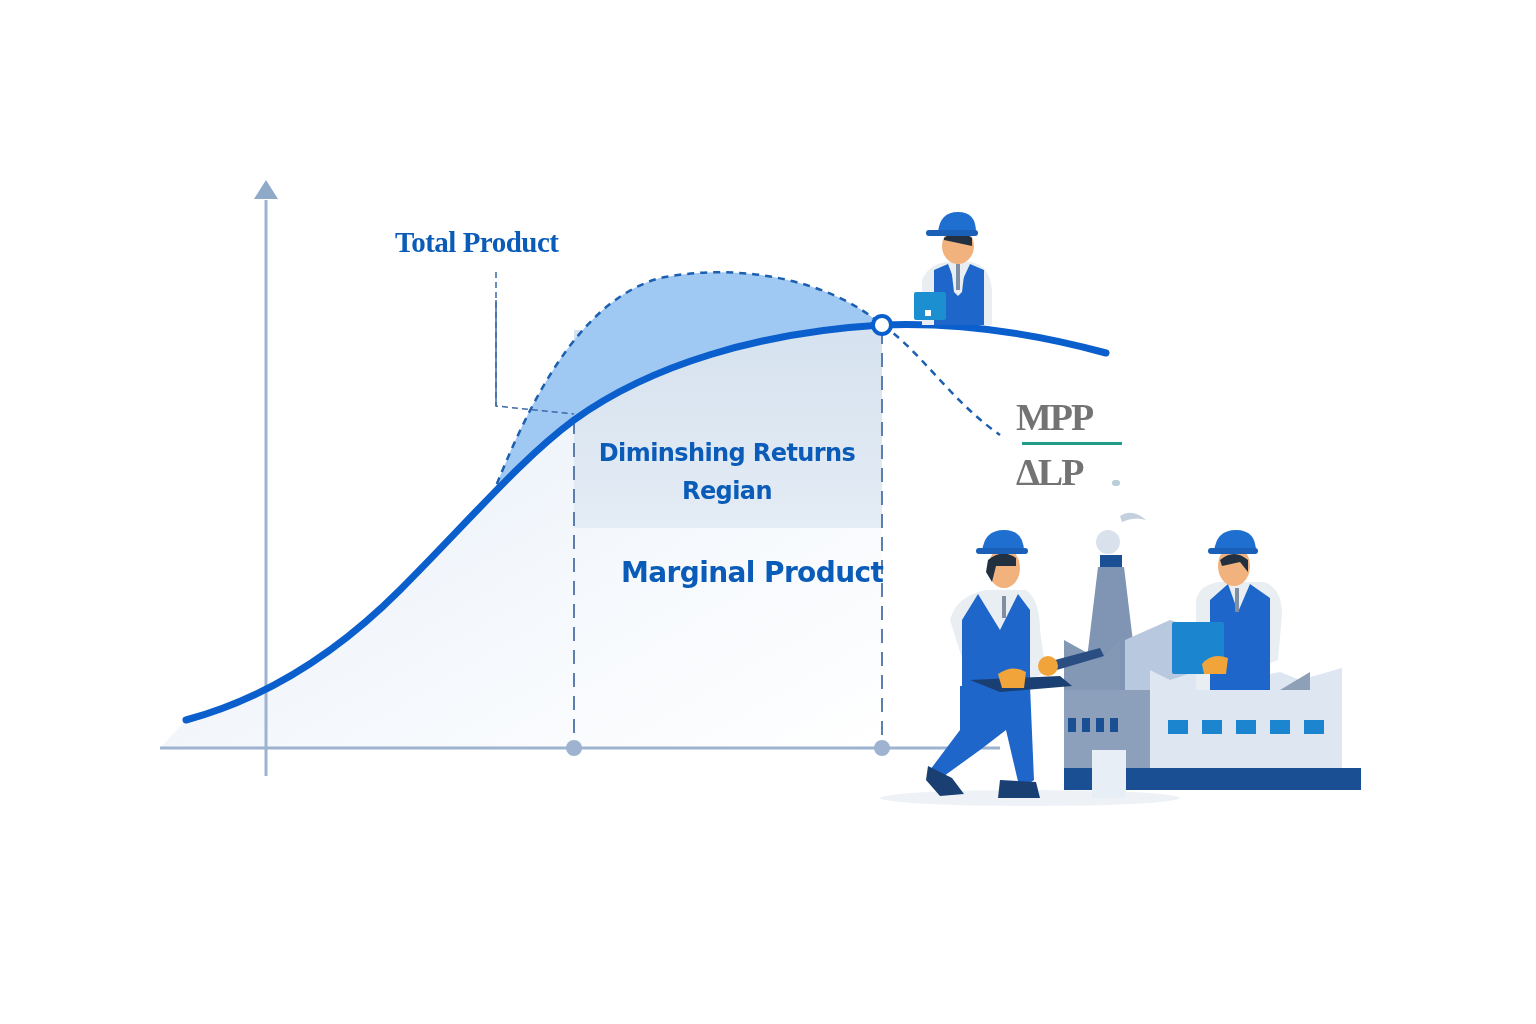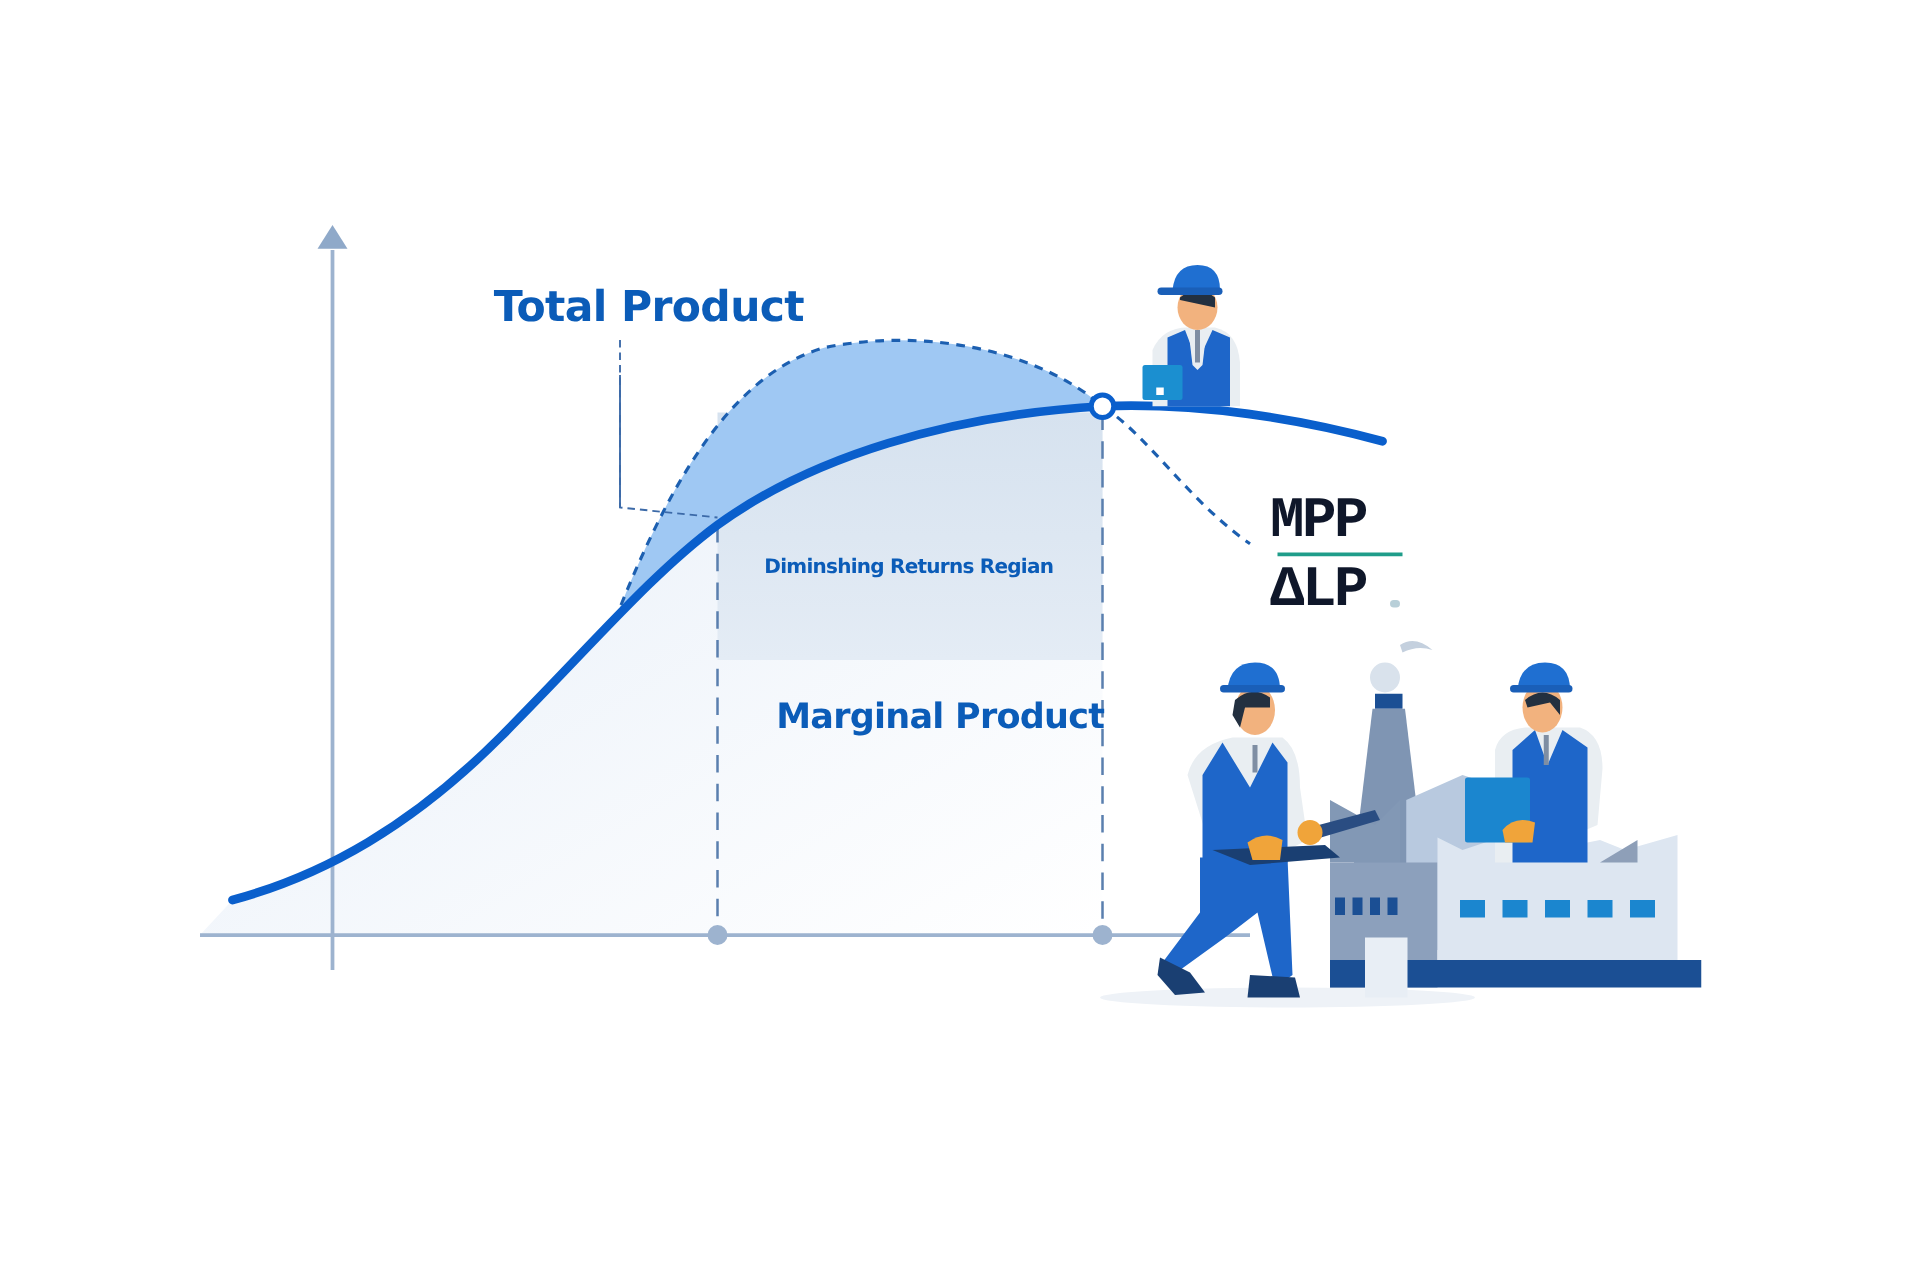--- a/index.html
+++ b/index.html
@@ -1,23 +1,23 @@
 <!DOCTYPE html>
 <html><head>
 <meta charset="utf-8">
 <style>
   html, body { margin:0; padding:0; background:#ffffff; }
   body { width:1536px; height:1024px; position:relative; overflow:hidden; font-family:"DejaVu Sans", sans-serif; }
   svg { position:absolute; left:0; top:0; }
   .lbl { position:absolute; color:#0b5cb8; font-family:"DejaVu Sans", sans-serif; font-weight:bold; white-space:nowrap; }
-  .lbl-total { left:395px; top:226px; font-size:34px; letter-spacing:-0.5px; }
-  .lbl-dim { left:574px; top:434px; width:306px; text-align:center; font-size:16px; line-height:38px; letter-spacing:-0.6px; white-space:normal; }
+  .lbl-total { left:395px; top:226px; font-size:29px; letter-spacing:-0.5px;font-family:Liberation Serif, serif; }
+  .lbl-dim { left:574px; top:434px; width:306px; text-align:center; font-size:24px; line-height:38px; letter-spacing:-0.6px; white-space:normal; }
   .lbl-marg { left:605px; top:556px; font-size:28px; letter-spacing:-0.6px;margin-left:16px; }
   .frac { position:absolute; left:1016px; top:396px; width:110px; }
-  .frac .num, .frac .den { display:block; color:#0f172a; font-weight:bold; font-size:46px; letter-spacing:-2px; line-height:42px; font-family:Liberation Mono, monospace; }
+  .frac .num, .frac .den { display:block; color:#737373; font-weight:bold; font-size:38px; letter-spacing:-2px; line-height:42px; font-family:Liberation Serif, serif; }
   .frac .bar { display:block; height:3px; background:#1f9d8a; margin:4px 0 6px 6px; width:100px; }
   .frac .dot { position:absolute; left:96px; top:84px; width:8px; height:6px; border-radius:4px; background:#b8cfd8; }
 </style>
 </head>
 <body>
 
 <svg width="1536" height="1024" viewBox="0 0 1536 1024">
   <defs>
     <linearGradient id="underFill" x1="0" y1="0" x2="1" y2="1">
       <stop offset="0" stop-color="#e6eef8"></stop>

